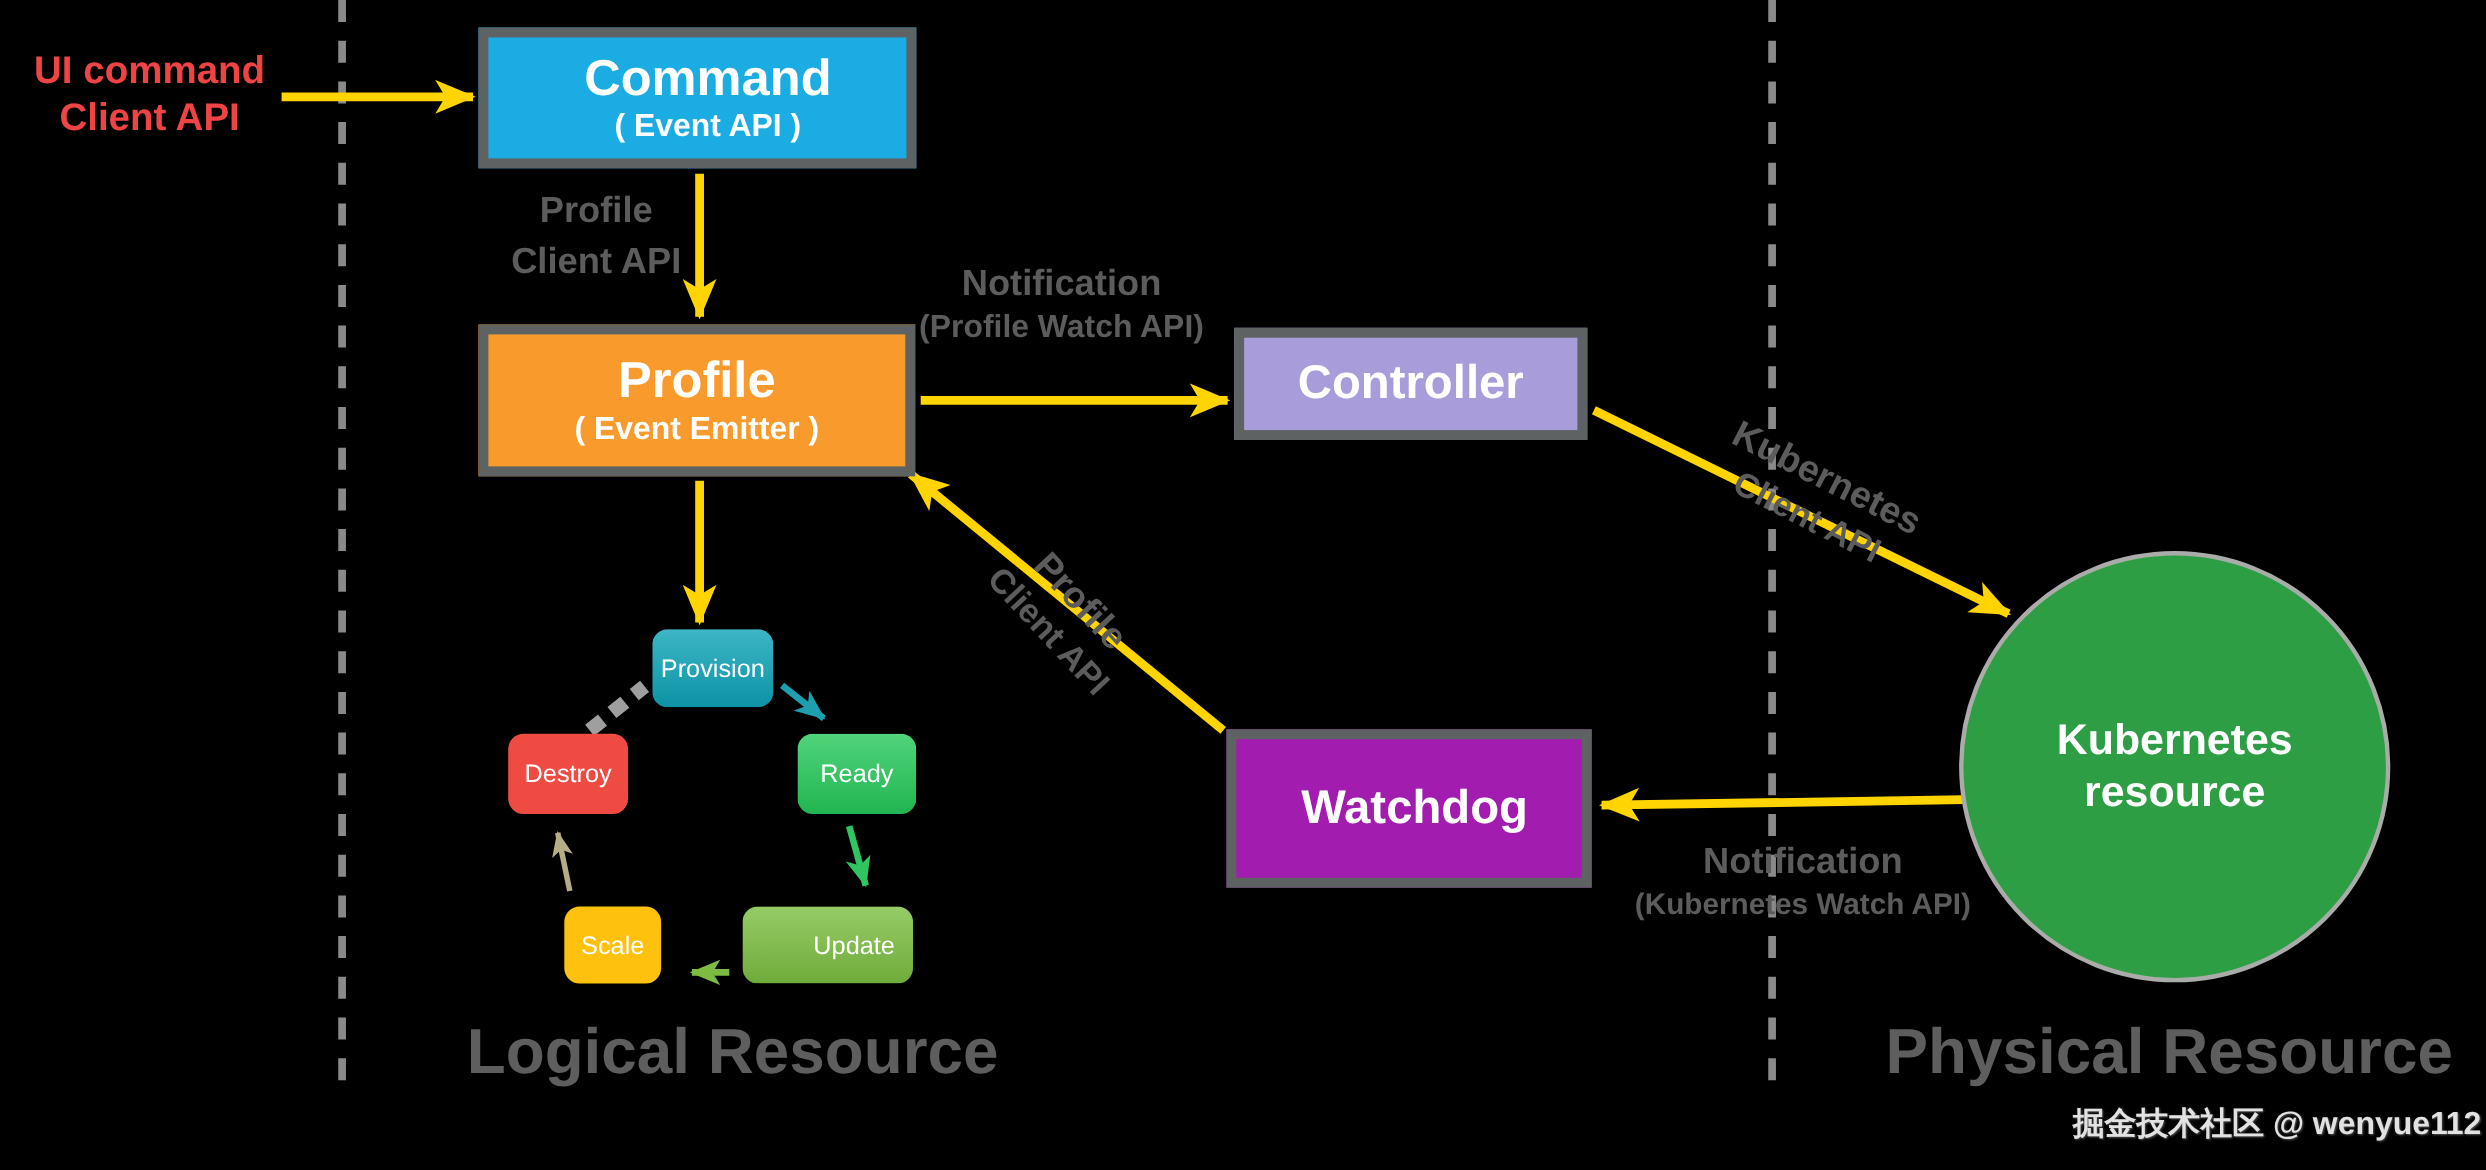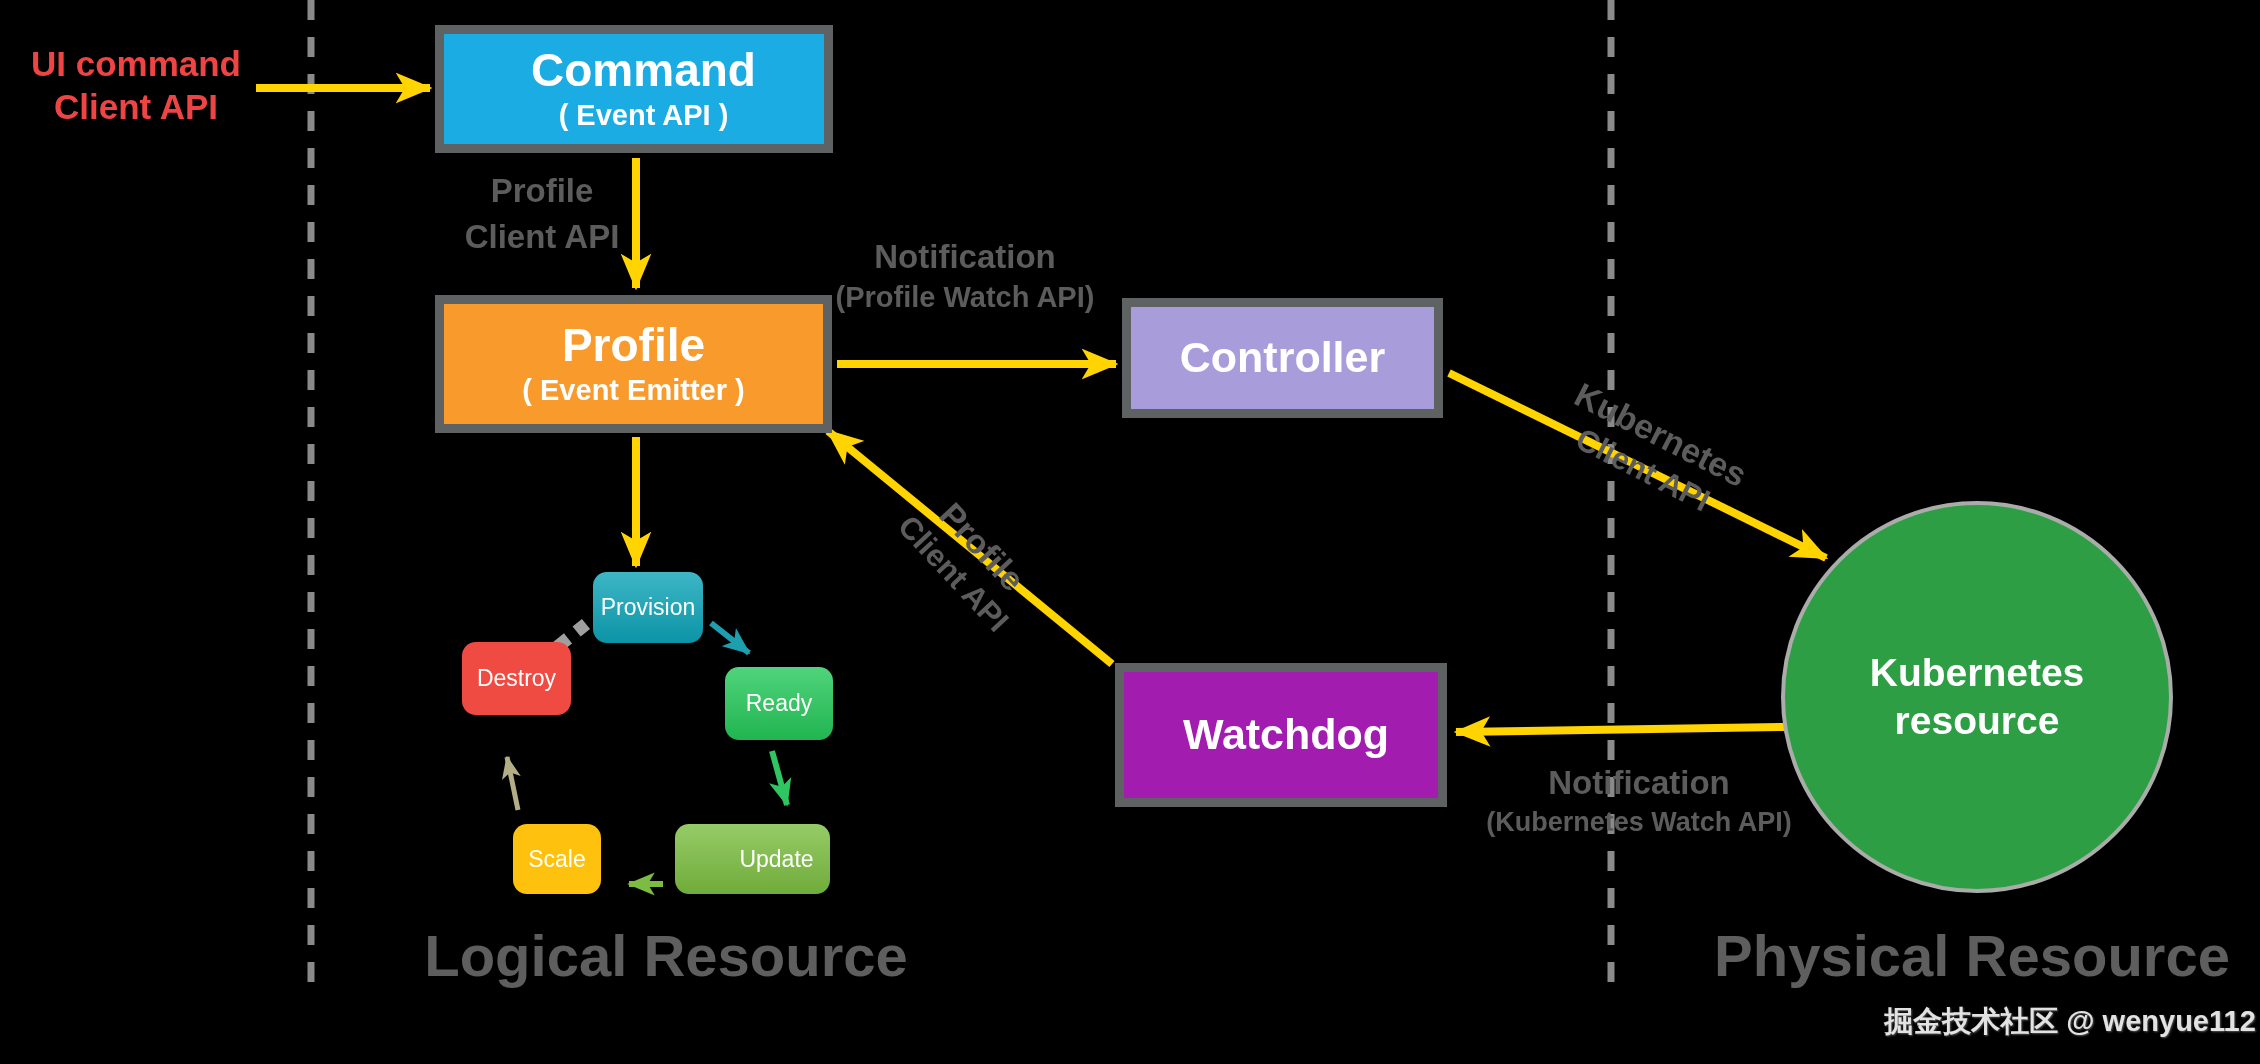--- a/index.html
+++ b/index.html
@@ -17,40 +17,40 @@
     color:#fff;text-align:center;
   }
   .node-title{font-weight:bold;color:#fff;line-height:1.05;}
   .node-sub{font-weight:bold;color:#fff;margin-top:4px;}
   .command{left:435px;top:25px;width:398px;height:128px;padding-left:19px;}
   .command .node-title{font-size:46px;}
   .command .node-sub{font-size:29px;}
   .profile{left:435px;top:295px;width:397px;height:138px;}
   .profile .node-title{font-size:46px;}
   .profile .node-sub{font-size:29px;}
-  .controller{left:1122px;top:298px;width:321px;height:120px;}
+  .controller{left:1122px;top:298px;width:321px;height:102px;}
   .controller .node-title{font-size:43px;}
   .watchdog{left:1115px;top:663px;width:332px;height:144px;}
   .watchdog .node-title{font-size:43px;}
   .kubernetes{
     position:absolute;z-index:2;left:1781px;top:501px;width:392px;height:392px;
     border-radius:50%;border:4px solid #A9ACA9;box-sizing:border-box;
     display:flex;flex-direction:column;align-items:center;justify-content:center;
     color:#fff;text-align:center;
   }
   .kubernetes .node-title{font-size:39px;line-height:48px;}
 
   
   .state{
     position:absolute;z-index:2;border-radius:14px;display:flex;align-items:center;justify-content:center;
     color:#fff;font-size:23px;
   }
   .state.shine{background-image:linear-gradient(rgba(255,255,255,.20),rgba(0,0,0,.10));}
   .st-provision{left:593px;top:572px;width:110px;height:71px;}
-  .st-destroy{left:462px;top:642px;width:109px;height:73px;}
+  .st-destroy{left:462px;top:667px;width:109px;height:73px;}
   .st-ready{left:725px;top:667px;width:108px;height:73px;}
   .st-scale{left:513px;top:824px;width:88px;height:70px;}
   .st-update{left:675px;top:824px;width:107px;height:70px;}
 
   
   .lbl{position:absolute;z-index:3;color:#5C5C5C;font-weight:bold;text-align:center;}
   .lbl .l1{display:block;}
   .lbl .l2{display:block;}
   .ui-label{left:13px;top:42px;width:246px;font-size:35px;line-height:43px;color:#ef4444;}
   .profile-api-label{left:432px;top:168px;width:220px;font-size:33px;line-height:46px;}

